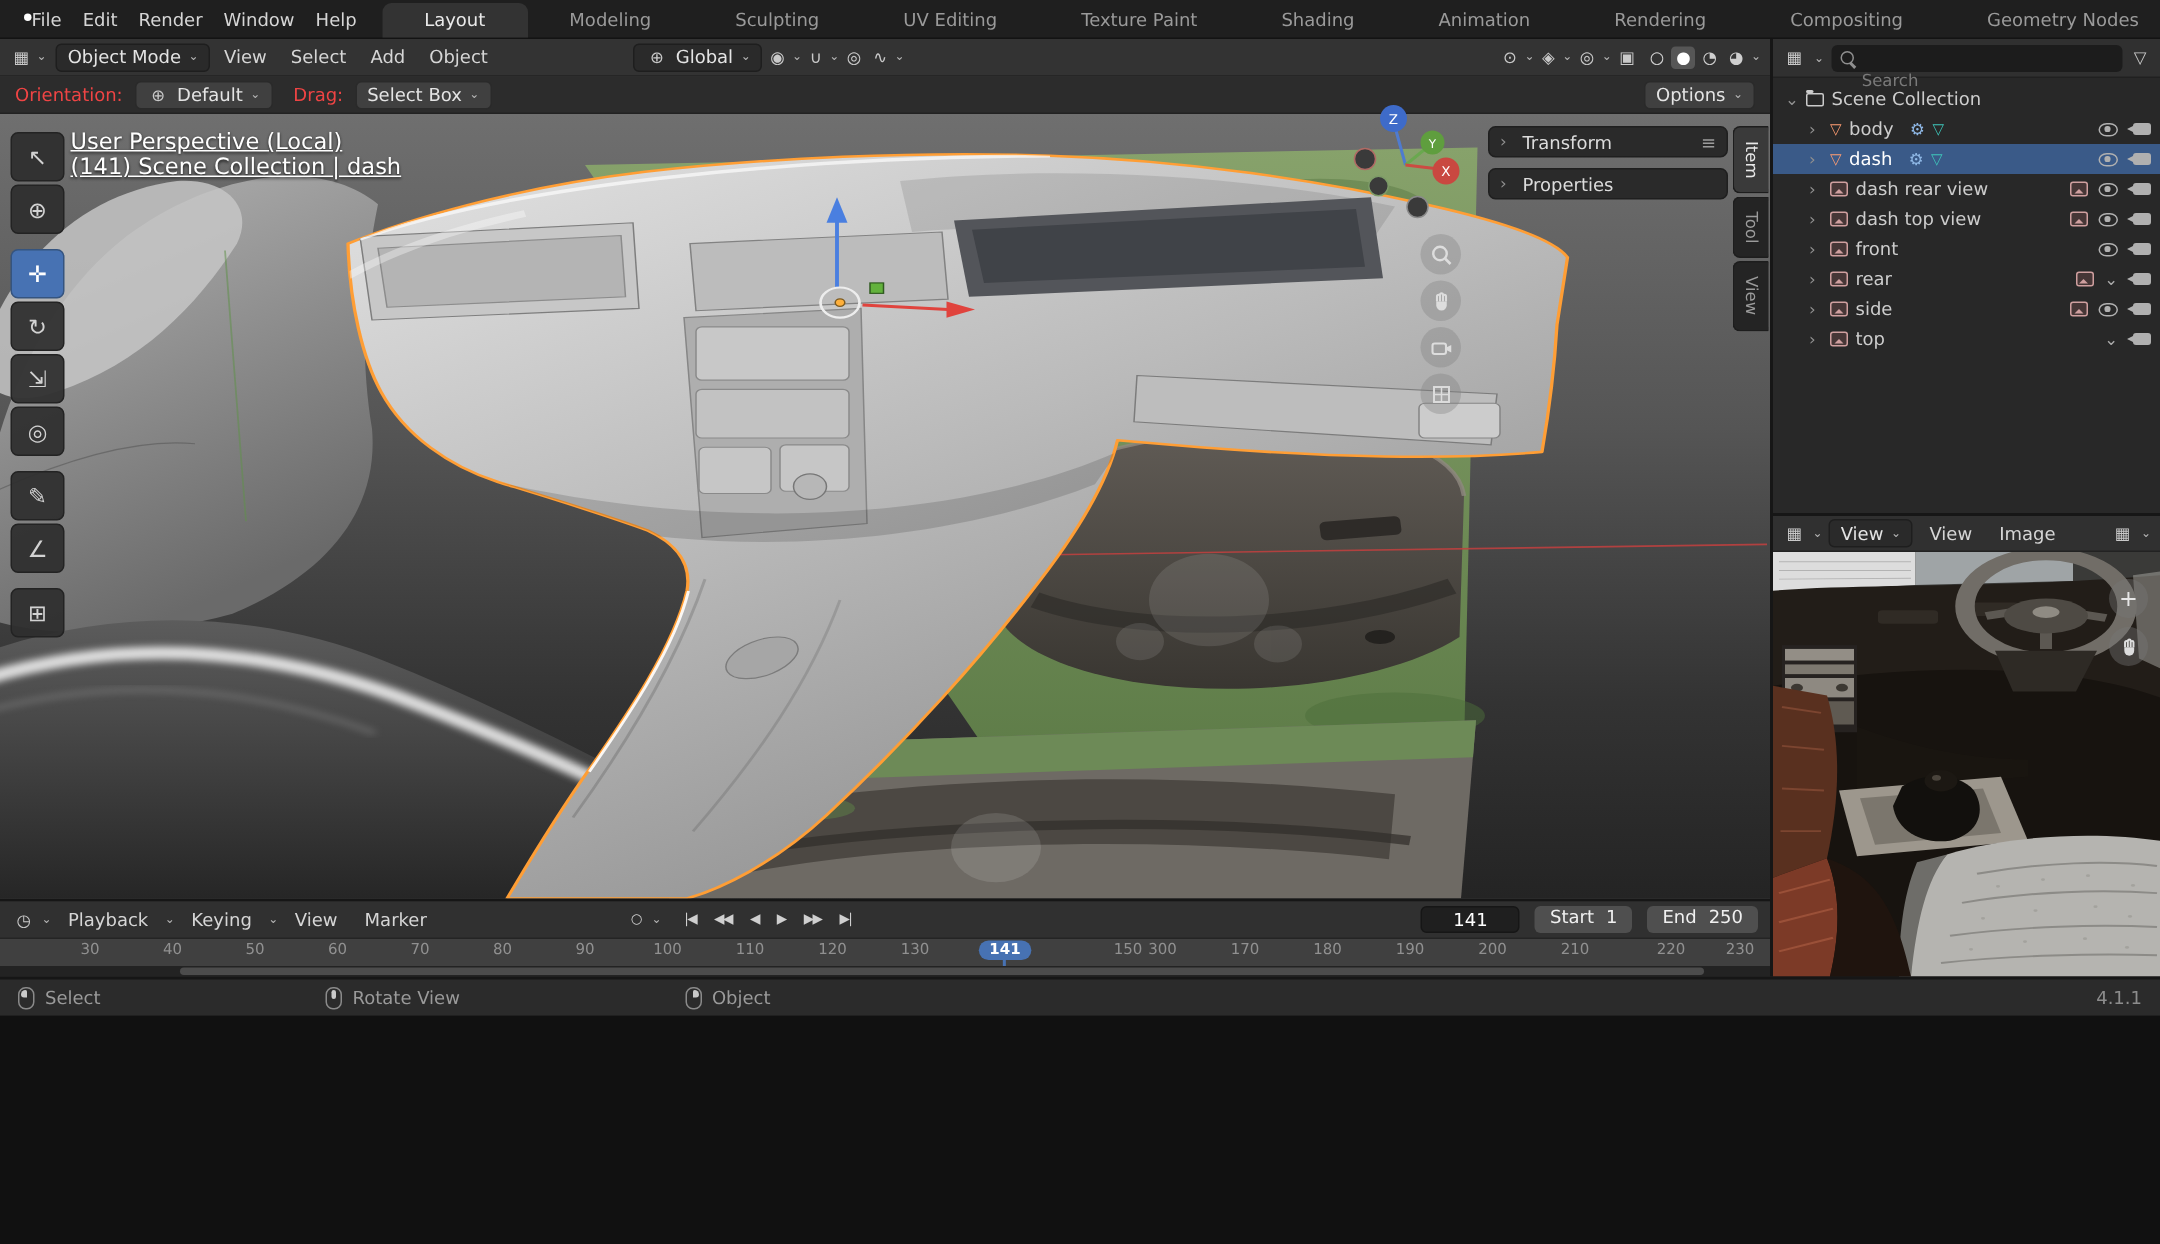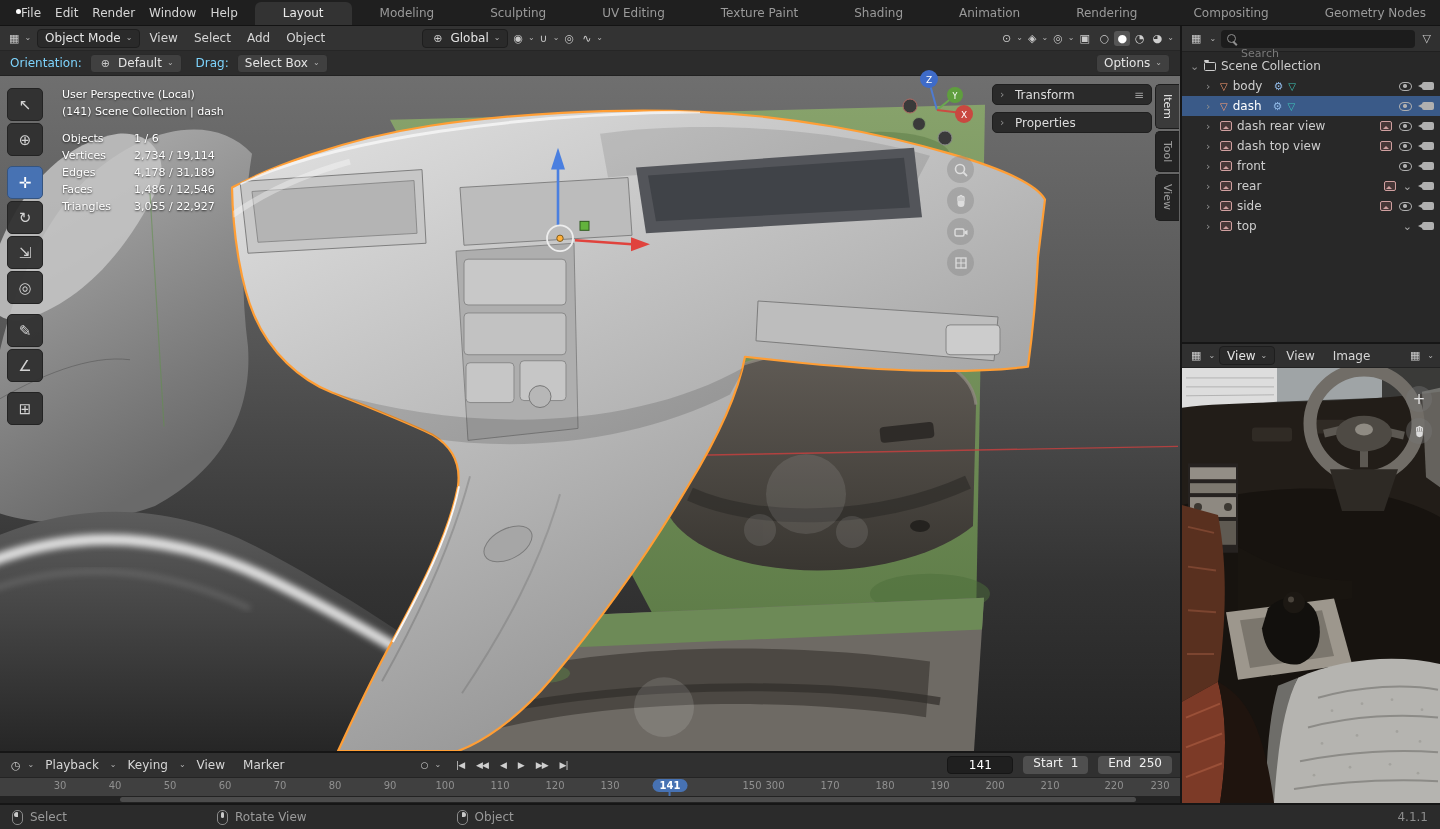--- a/index.html
+++ b/index.html
@@ -2,21 +2,21 @@
 <html><head>
 <meta charset="utf-8">
 <style>
   * { box-sizing: border-box; margin: 0; padding: 0; }
   html,body { width:1440px; height:829px; }
   body {
     font-family: "DejaVu Sans", "Liberation Sans", sans-serif;
     font-size: 12px; color:#d0d0d0; background:#111; overflow:hidden;
     -webkit-font-smoothing: antialiased;
   }
-  .app { position:relative; width:1440px; height:829px; display:flex; flex-direction:column; background:#1d1d1d; }
+  .app { position:relative; width:1440px; height:677px; display:flex; flex-direction:column; background:#1d1d1d; }
 
   
   .topbar { flex:0 0 25px; background:#1f1f1f; display:flex; align-items:flex-end; padding:0 6px; border-bottom:1px solid #131313; }
   .topbar-inner { display:flex; align-items:center; width:100%; height:25px; }
   .blender-logo { width:17px; height:11px; background:#ff7722; border-radius:6px 6px 5px 5px; position:relative; margin:0 6px 0 2px; }
   .blender-logo::after { content:""; position:absolute; left:8px; top:2px; width:5px; height:5px; border-radius:50%; background:#fff; }
   .menu { padding:3px 7px; color:#d6d6d6; border-radius:3px; white-space:nowrap; }
   .tabs { display:flex; align-items:flex-end; margin-left:10px; height:25px; }
   .tab { padding:4px 28px 5px; color:#9a9a9a; font-size:12px; border-radius:6px 6px 0 0; white-space:nowrap; }
   .tab.active { background:#333333; color:#eaeaea; }
@@ -33,33 +33,33 @@
   
   .viewport { position:relative; flex:1; background:#3a3a3a; overflow:hidden; }
   .vp-header { position:relative; z-index:5; height:25px; background:#333333; display:flex; align-items:center; gap:2px; padding:0 6px; border-bottom:1px solid #262626; }
   .vp-tools  { position:relative; z-index:5; height:25px; background:#2c2c2c; display:flex; align-items:center; gap:8px; padding:0 10px; border-bottom:1px solid #222; }
   .chip { display:inline-flex; align-items:center; gap:5px; background:#404040; border:1px solid #2a2a2a; border-radius:4px; padding:0 7px; height:19px; color:#e4e4e4; white-space:nowrap; }
   .chip.dark { background:#2a2a2a; border-color:#1e1e1e; }
   .hdr-ico { color:#c9c9c9; font-size:11px; line-height:1; padding:0 3px; }
   .hdr-group { display:flex; align-items:center; gap:2px; }
   .shade-ball { font-size:11px; color:#cfcfcf; padding:1px 3px; border-radius:3px; }
   .shade-ball.active { background:#565656; color:#ffffff; }
-  .label-dim { color:#7dd3fc; }
+  .label-dim { color:#ef4444; }
 
   .vp-canvas { position:absolute; left:0; right:0; top:50px; bottom:0; }
   .vp-svg { width:100%; height:100%; display:block; }
 
   
   .vp-toolbar { position:absolute; left:7px; top:62px; z-index:6; display:flex; flex-direction:column; gap:2px; }
   .tool { width:36px; height:33px; background:#2e2e2eee; border:1px solid #232323; border-radius:5px; display:flex; align-items:center; justify-content:center; color:#d2d2d2; font-size:15px; }
   .tool.active { background:#4772b3; border-color:#35547f; color:#fff; }
   .tool.gap { margin-top:8px; }
 
   
-  .vp-stats { position:absolute; left:62px; top:60px; z-index:4; color:#fff; text-shadow:0 1px 2px rgba(0,0,0,.75); font-size:11px; line-height:17px; }
+  .vp-stats { position:absolute; left:47px; top:60px; z-index:4; color:#fff; text-shadow:0 1px 2px rgba(0,0,0,.75); font-size:15px; line-height:17px;text-decoration:underline; }
   .stat-grid { display:grid; grid-template-columns:68px auto; margin-top:10px; column-gap:4px; }
 
   
   .np { position:absolute; top:58px; right:28px; z-index:6; width:160px; display:flex; flex-direction:column; gap:7px; }
   .np-row { height:21px; background:rgba(40,40,40,.96); border:1px solid #1f1f1f; border-radius:5px; display:flex; align-items:center; gap:6px; padding:0 7px; color:#dcdcdc; }
   .np-tabs { position:absolute; top:58px; right:1px; z-index:6; display:flex; flex-direction:column; gap:2px; }
   .np-tab { writing-mode:vertical-rl; padding:9px 5px; background:#242424; color:#9b9b9b; font-size:11px; border-radius:5px 0 0 5px; border:1px solid #1d1d1d; border-right:none; }
   .np-tab.active { background:#3a3a3a; color:#e8e8e8; }
 
   
@@ -397,32 +397,20 @@
               <span>∠</span>
             </div>
           <div class="tool gap">
               <span>⊞</span>
             </div>
         </div>
 
         <div class="vp-stats">
           <div>User Perspective (Local)</div>
           <div>(141) Scene Collection | dash</div>
-          <div class="stat-grid">
-            <span>Objects</span>
-              <span>1 / 6</span>
-            <span>Vertices</span>
-              <span>2,734 / 19,114</span>
-            <span>Edges</span>
-              <span>4,178 / 31,189</span>
-            <span>Faces</span>
-              <span>1,486 / 12,546</span>
-            <span>Triangles</span>
-              <span>3,055 / 22,927</span>
-          </div>
         </div>
 
         <div class="np">
           <div class="np-row">
             <span class="ol-chev">›</span>
             <span>Transform</span>
             <span style="margin-left:auto;color:#9c9c9c;">≡</span>
           </div>
           <div class="np-row">
             <span class="ol-chev">›</span>

